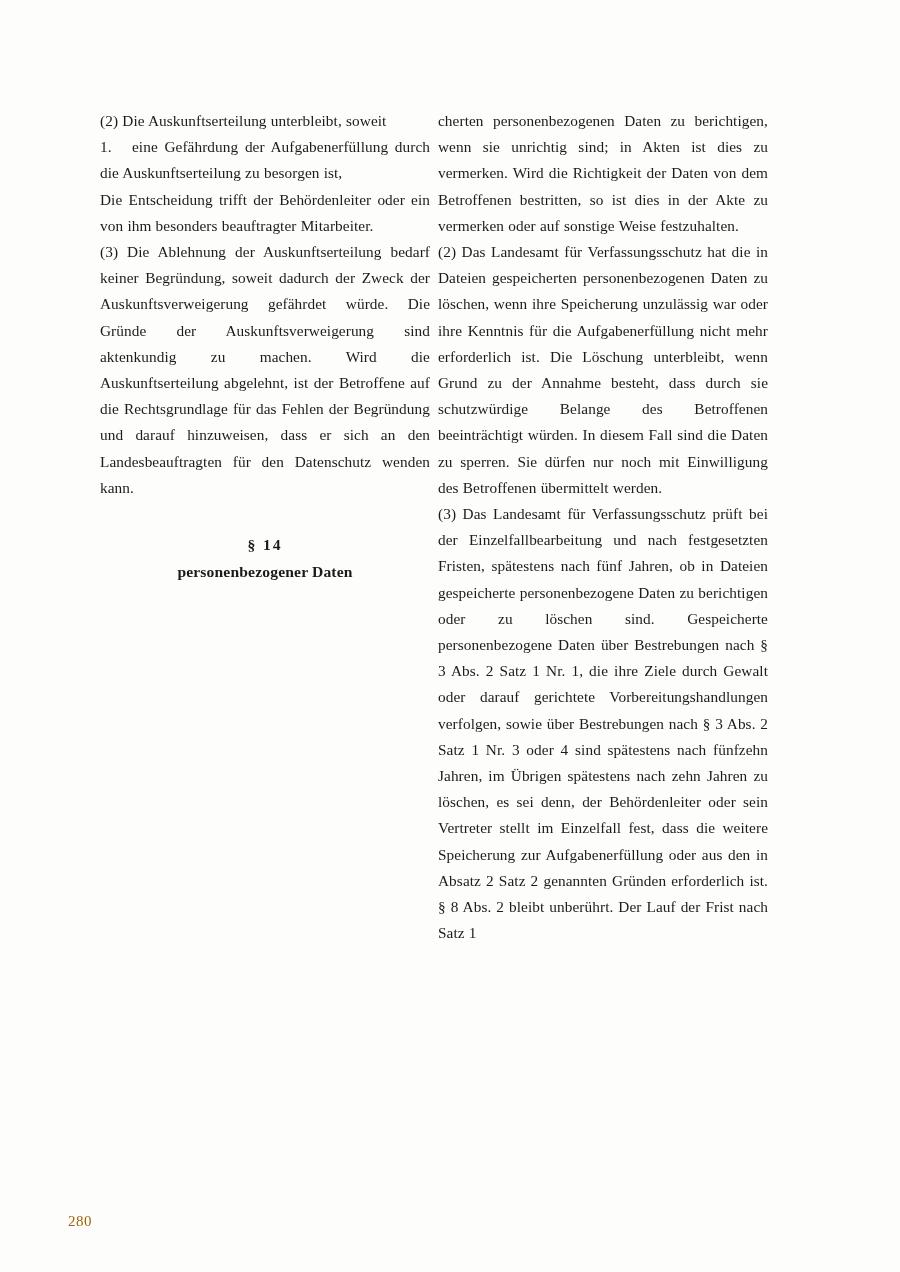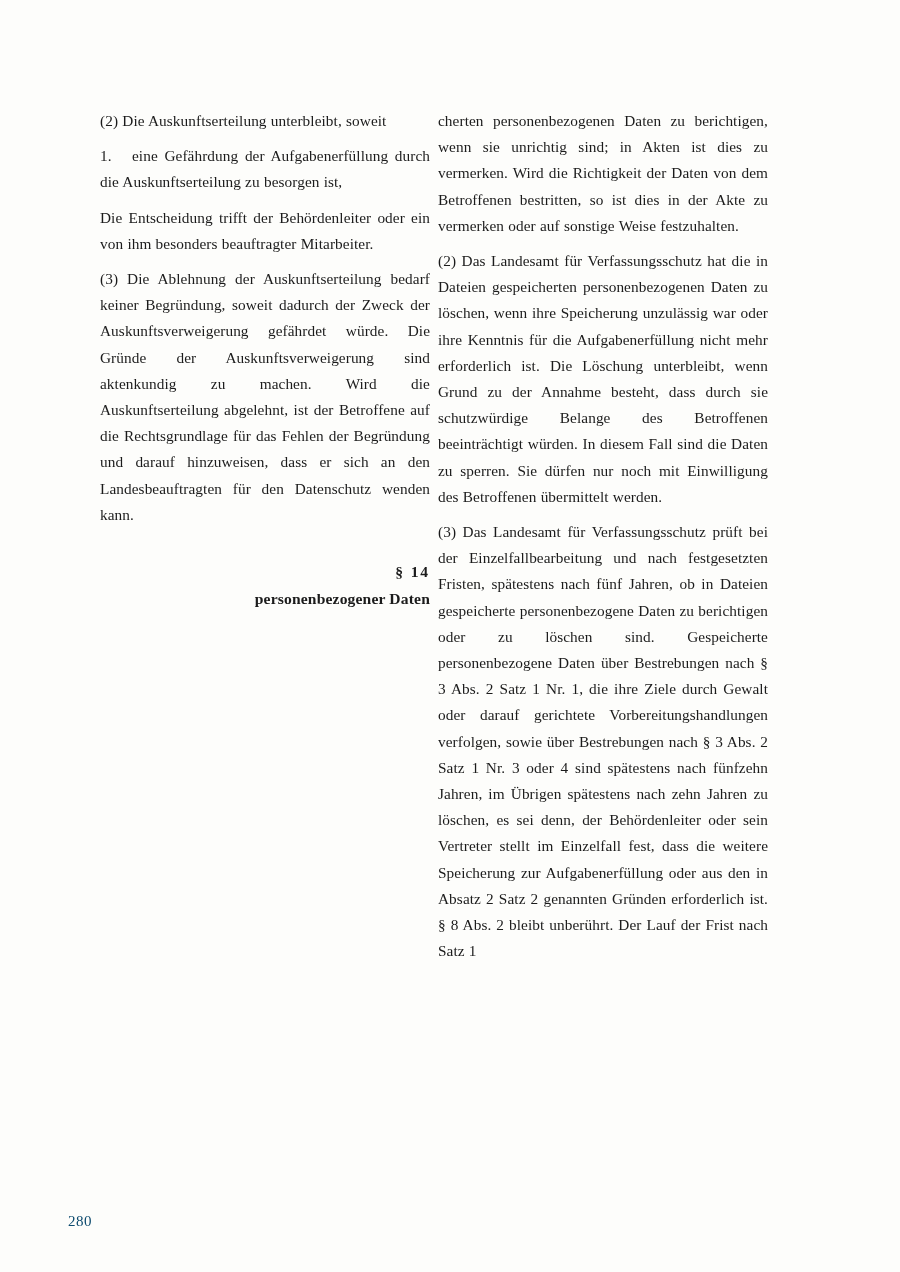--- a/index.html
+++ b/index.html
@@ -49,37 +49,37 @@
     text-justify: inter-word;
     -webkit-hyphens: none;
     hyphens: none;
     word-spacing: 0.02em;
     letter-spacing: 0.005em;
   }
   .para.last-flush {
     text-align-last: left;
   }
   .para + .para {
-    margin-top: 9px;
+    margin-top: 0;
   }
   
   .gap-before {
     margin-top: 26.2px;
   }
 
   
   .num-item .num {
     display: inline-block;
     width: 32px;
   }
 
   
   .section-heading {
     margin: 0;
-    text-align: right;
+    text-align: center;
     font-weight: bold;
     font-size: 15.6px;
     line-height: 27px;
     letter-spacing: 0.01em;
   }
   .heading-block {
     margin-top: 30px;
     margin-bottom: 30px;
   }
   .heading-symbol {
@@ -87,21 +87,21 @@
   }
 
   
   .folio {
     position: absolute;
     left: 68px;
     top: 1212px;
     font-size: 15px;
     line-height: 18px;
     letter-spacing: 0.03em;
-    color: #0c4a6e;
+    color: #a16207;
   }
 </style>
 </head>
 <body>
 
 <div class="page">
 
   <div class="columns">
 
     <div class="column column-left">

